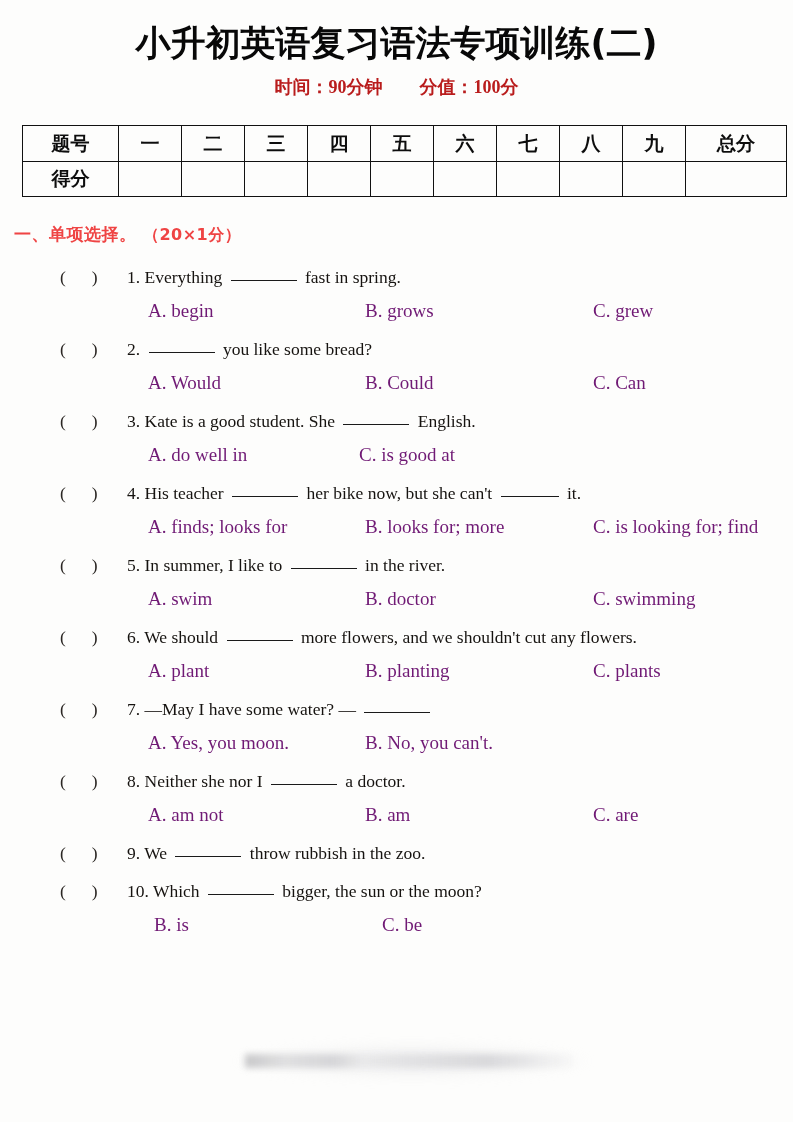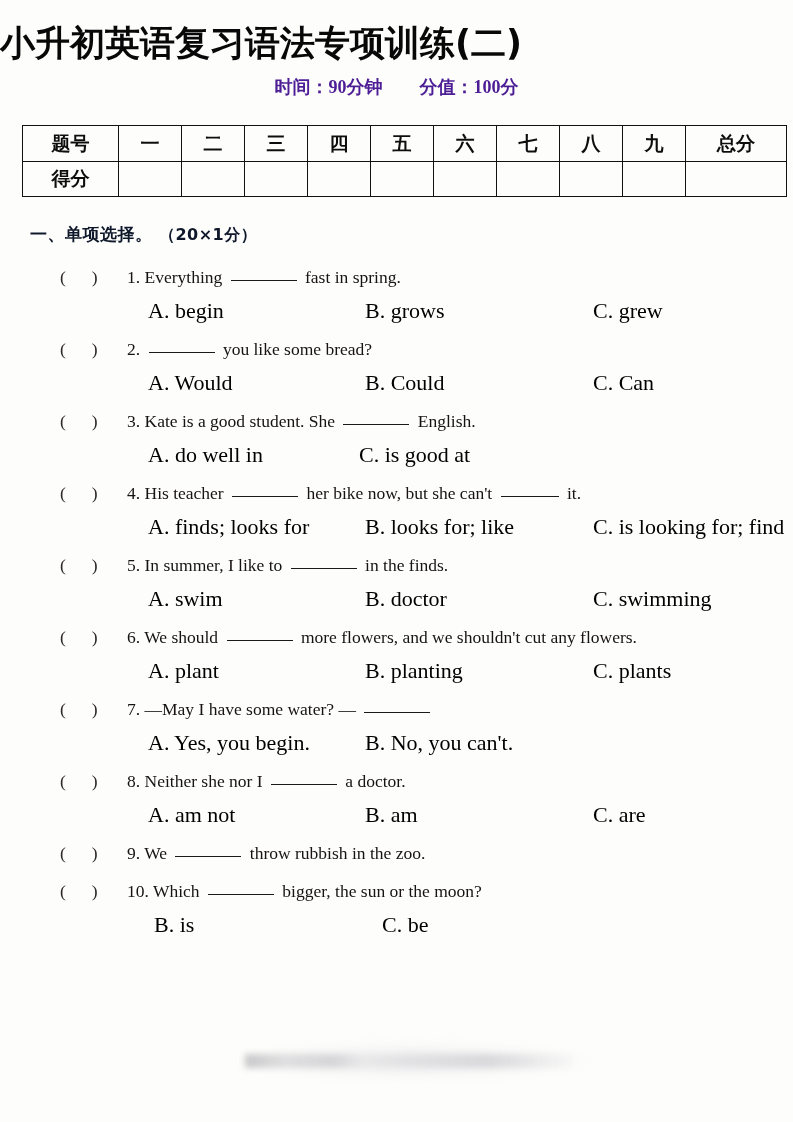--- a/index.html
+++ b/index.html
@@ -19,35 +19,35 @@
   .page {
     position: absolute;
     inset: 0;
     background: #fdfdfc;
   }
 
   
   .doc-title {
     margin: 0;
     padding-top: 24px;
-    text-align: left;
+    text-align: center;
     font-family: "DejaVu Sans", "Liberation Sans", sans-serif;
     font-weight: bold;
     font-size: 35px;
     letter-spacing: 0px;
     color: #080808;
     line-height: 1.12;
   }
   .doc-subtitle {
     margin: 0;
     padding-top: 12px;
     text-align: center;
     font-size: 18px;
     font-weight: bold;
-    color: #4c1d95;
+    color: #b91c1c;
     font-family: "Liberation Serif", "DejaVu Serif", serif;
   }
   .doc-subtitle .sub-gap {
     display: inline-block;
     width: 28px;
   }
 
   
   .score-table-wrap {
     margin: 26px 18px 0 22px;
@@ -68,25 +68,25 @@
     color: #0d0d0d;
     padding: 0;
   }
   table.score-table td.lbl { width: 95px; }
   table.score-table td.num { width: 62px; }
   table.score-table td.tot { width: 100px; }
   table.score-table tr.empty-row td { height: 34px; }
 
   
   .section-heading {
-    margin: 26px 0 0 30px;
+    margin: 26px 0 0 14px;
     font-family: "DejaVu Sans", "Liberation Sans", sans-serif;
     font-weight: bold;
     font-size: 17px;
-    color: #0f172a;
+    color: #ef4444;
     letter-spacing: 0.5px;
   }
   .section-heading .score-note {
     font-size: 16px;
   }
 
   
   .questions {
     margin: 14px 0 0 0;
     padding: 0;
@@ -123,24 +123,24 @@
     width: 66px;
     margin: 0 4px;
     vertical-align: 2px;
     height: 14px;
   }
   .blank.short { width: 58px; }
 
   .q-options {
     display: flex;
     padding-left: 148px;
-    font-size: 22px;
+    font-size: 19px;
     line-height: 34px;
     white-space: nowrap;
-    color: #000000;
+    color: #701a75;
   }
   .q-options .opt-a { width: 211px; flex: 0 0 211px; }
   .q-options .opt-b { width: 228px; flex: 0 0 228px; margin-left: 6px; }
   .q-options .opt-c { flex: 0 0 auto; }
 
   
   .watermark-bar {
     position: absolute;
     left: 245px;
     top: 1054px;
@@ -269,32 +269,32 @@
         <span class="q-paren"><span>(</span><span class="pspace"></span><span>)</span></span>
         <span class="q-num">4.</span>
         <span class="q-text">His teacher</span>
         <span class="blank"></span>
         <span class="q-text">her bike now, but she can't</span>
         <span class="blank short"></span>
         <span class="q-text">it.</span>
       </div>
       <div class="q-options">
         <span class="opt-a">A. finds; looks for</span>
-        <span class="opt-b">B. looks for; like</span>
+        <span class="opt-b">B. looks for; more</span>
         <span class="opt-c">C. is looking for; find</span>
       </div>
     </div>
 
     <div class="q-block">
       <div class="q-stem">
         <span class="q-paren"><span>(</span><span class="pspace"></span><span>)</span></span>
         <span class="q-num">5.</span>
         <span class="q-text">In summer, I like to</span>
         <span class="blank"></span>
-        <span class="q-text">in the finds.</span>
+        <span class="q-text">in the river.</span>
       </div>
       <div class="q-options">
         <span class="opt-a">A. swim</span>
         <span class="opt-b">B. doctor</span>
         <span class="opt-c">C. swimming</span>
       </div>
     </div>
 
     <div class="q-block">
       <div class="q-stem">
@@ -312,21 +312,21 @@
     </div>
 
     <div class="q-block">
       <div class="q-stem">
         <span class="q-paren"><span>(</span><span class="pspace"></span><span>)</span></span>
         <span class="q-num">7.</span>
         <span class="q-text">—May I have some water? —</span>
         <span class="blank"></span>
       </div>
       <div class="q-options">
-        <span class="opt-a">A. Yes, you begin.</span>
+        <span class="opt-a">A. Yes, you moon.</span>
         <span class="opt-b">B. No, you can't.</span>
       </div>
     </div>
 
     <div class="q-block">
       <div class="q-stem">
         <span class="q-paren"><span>(</span><span class="pspace"></span><span>)</span></span>
         <span class="q-num">8.</span>
         <span class="q-text">Neither she nor I</span>
         <span class="blank"></span>

